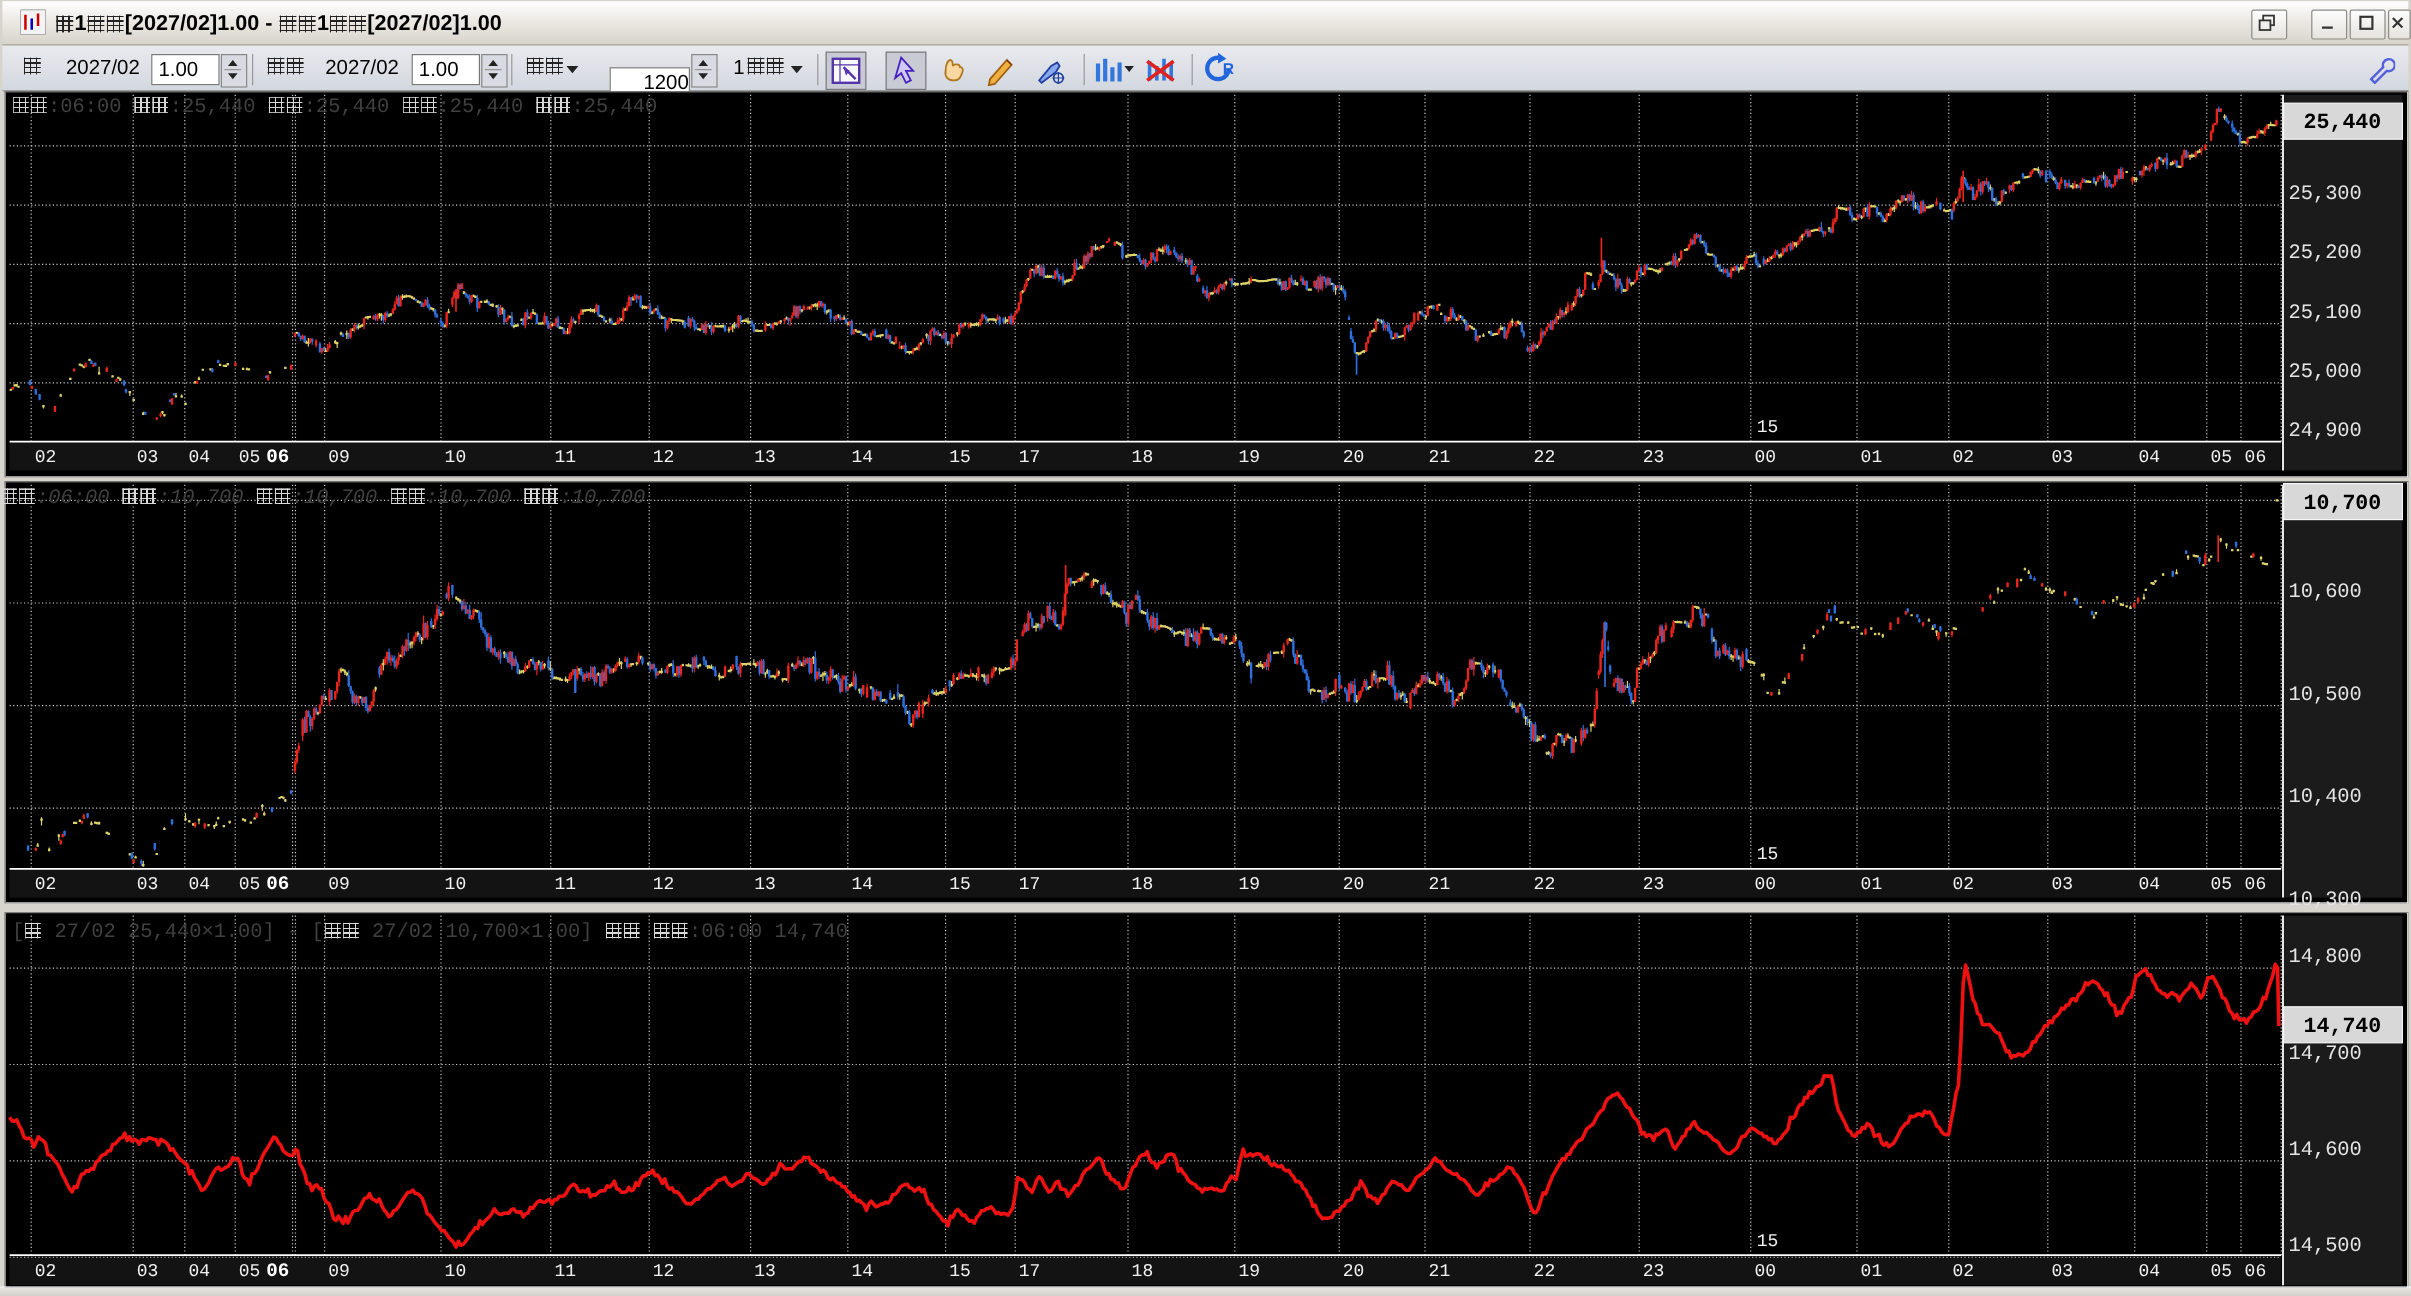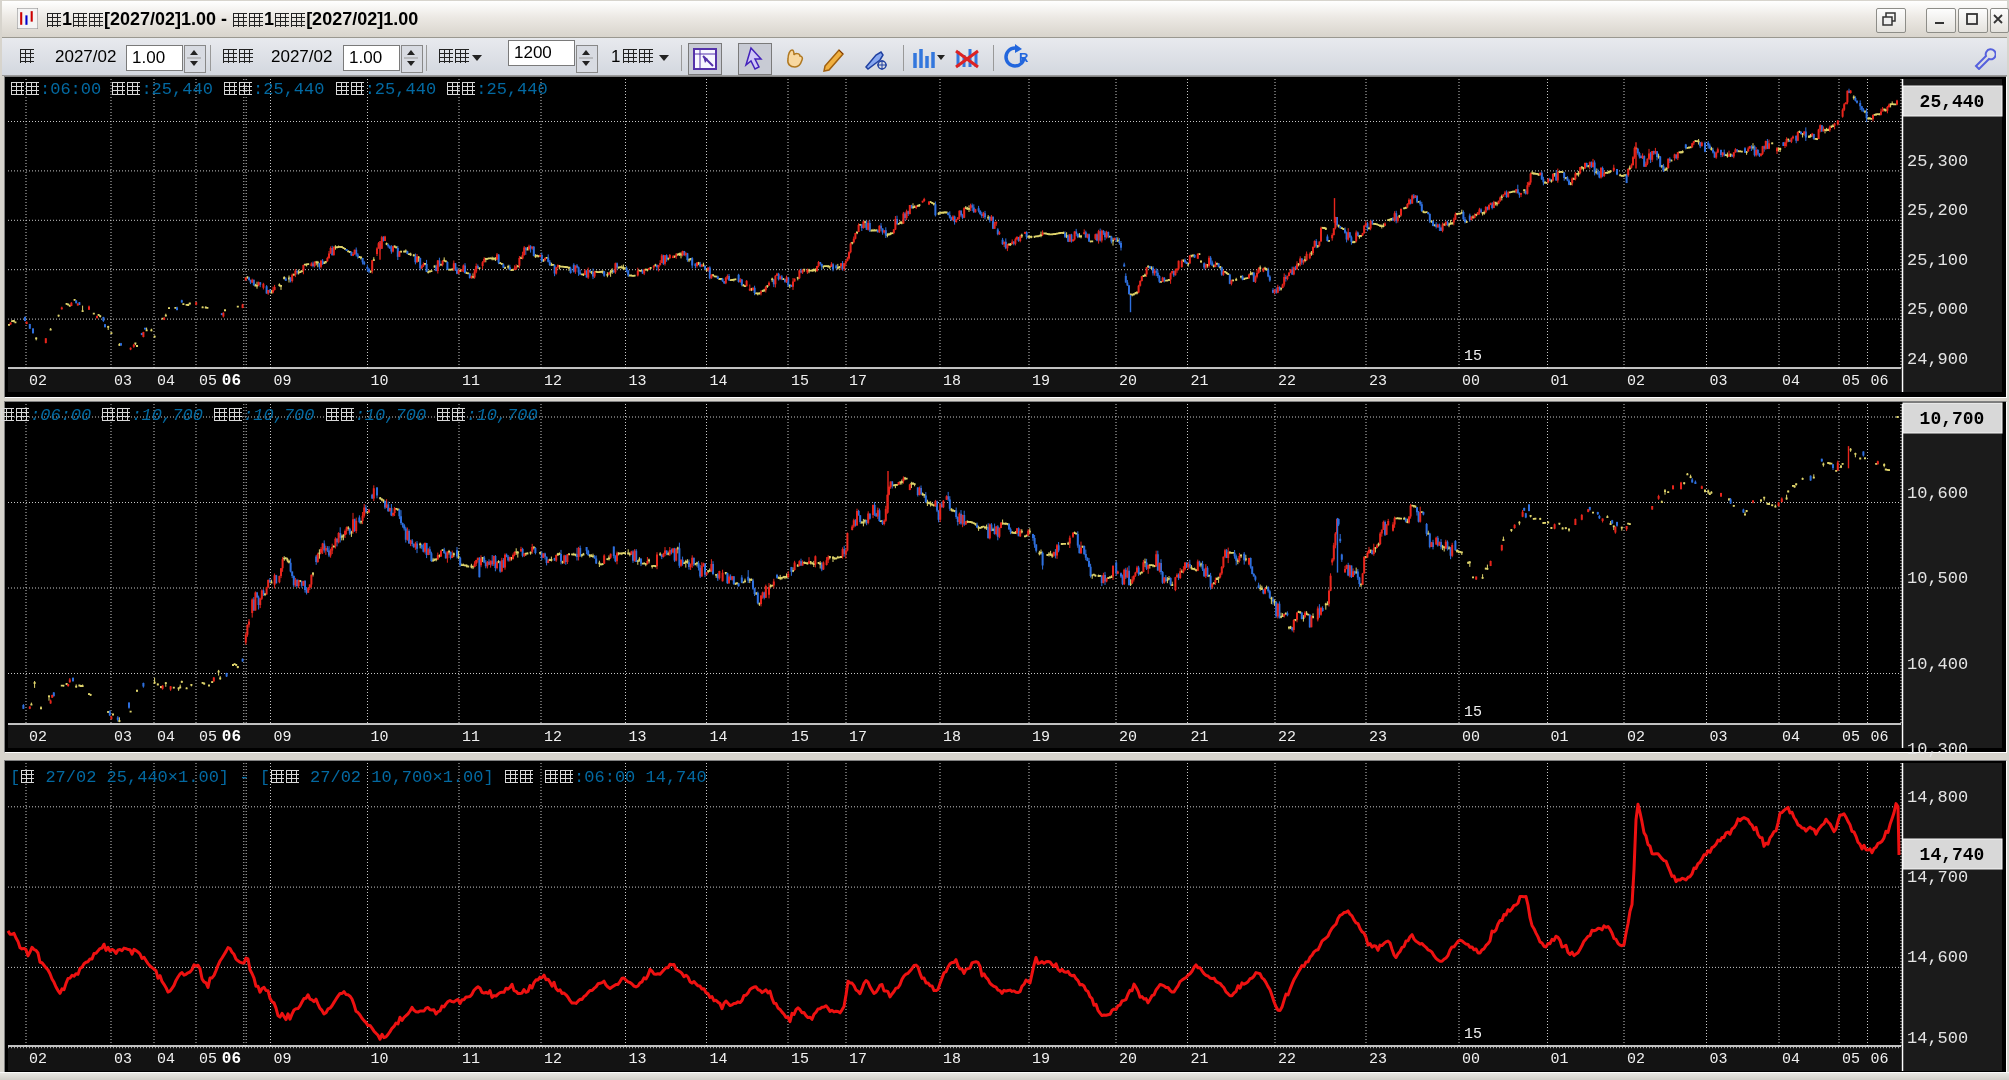--- a/index.html
+++ b/index.html
@@ -1,19 +1,19 @@
 <!DOCTYPE html>
 <html><head><meta charset="utf-8"><style>
 html,body{margin:0;padding:0;width:2009px;height:1080px;overflow:hidden;background:#d4d0c8;font-family:"Liberation Sans",sans-serif;}
 .abs{position:absolute;}
 .k{display:inline-block;width:13px;height:13px;margin:0 1px;vertical-align:-1px;
  background:repeating-linear-gradient(to bottom,#d8d8d8 0 1px,transparent 1px 4px),repeating-linear-gradient(to right,#d8d8d8 0 1px,transparent 1px 5px);}
 .kd{display:inline-block;width:14px;height:14px;margin:0 1px;vertical-align:-2px;
  background:repeating-linear-gradient(to bottom,#222 0 1px,transparent 1px 4px),repeating-linear-gradient(to right,#222 0 1px,transparent 1px 5px);}
-.info{position:absolute;color:#0369a1;font-family:"Liberation Mono",monospace;font-size:17px;white-space:pre;}
+.info{position:absolute;color:#404040;font-family:"Liberation Mono",monospace;font-size:17px;white-space:pre;}
 .tbtn{position:absolute;top:8px;width:28px;height:23px;background:linear-gradient(#fdfdfd,#e4e2dd);border:1px solid #8d8d88;border-radius:2px;}
 </style></head>
 <body>
 <div class="abs" style="left:0;top:0;width:2009px;height:1080px;background:#d7d4cd;"></div>
 <div class="abs" style="left:2px;top:1px;width:2005px;height:36px;background:linear-gradient(#ffffff,#ece9e4 45%,#d8d4cc);border-bottom:1px solid #9a9890;"></div>
 <svg class="abs" style="left:17px;top:8px" width="21" height="21" viewBox="0 0 20 20">
     <rect x="0" y="0" width="20" height="20" fill="#f4f4f4" stroke="#888"></rect>
     <path d="M4 4v12" stroke="#c00" stroke-width="2"></path>
     <path d="M9 7v9" stroke="#00c" stroke-width="2"></path>
     <path d="M14 3v10" stroke="#c00" stroke-width="2"></path>
@@ -48,21 +48,21 @@
 <div class="abs" style="left:401px;top:45px;width:20px;height:26px;background:#d8dbe2;border:1px solid #888;"><svg width="18" height="24" viewBox="0 0 18 24">
       <path d="M9 4l4 5H5z" fill="#222"></path>
       <path d="M9 20l-4-5h8z" fill="#222"></path>
       <path d="M2 12h14" stroke="#999"></path>
     </svg></div>
 <div class="abs" style="left:426px;top:45px;width:1px;height:26px;background:#999;"></div>
 <div class="abs" style="left:438px;top:47px;"><span class="kd"></span><span class="kd"></span></div>
 <svg class="abs" style="left:471px;top:53px" width="12" height="10">
     <path d="M1 2l5 6 5-6z" fill="#222"></path>
   </svg>
-<div class="abs" style="left:508px;top:40px;width:60px;height:24px;background:#fff;border:1px solid #7a7a7a;color:#000;font-size:17px;font-family:Liberation Sans,sans-serif;padding-left:5px;line-height:24px;">1200</div>
+<div class="abs" style="left:508px;top:56px;width:60px;height:24px;background:#fff;border:1px solid #7a7a7a;color:#000;font-size:17px;font-family:Liberation Sans,sans-serif;padding-left:5px;line-height:24px;text-align:right;">1200</div>
 <div class="abs" style="left:576px;top:45px;width:20px;height:26px;background:#d8dbe2;border:1px solid #888;"><svg width="18" height="24" viewBox="0 0 18 24">
       <path d="M9 4l4 5H5z" fill="#222"></path>
       <path d="M9 20l-4-5h8z" fill="#222"></path>
       <path d="M2 12h14" stroke="#999"></path>
     </svg></div>
 <div class="abs" style="left:611px;top:47px;color:#000;font-size:17px;">1</div>
 <div class="abs" style="left:622px;top:47px;"><span class="kd"></span><span class="kd"></span></div>
 <svg class="abs" style="left:658px;top:53px" width="12" height="10">
     <path d="M1 2l5 6 5-6z" fill="#222"></path>
   </svg>

